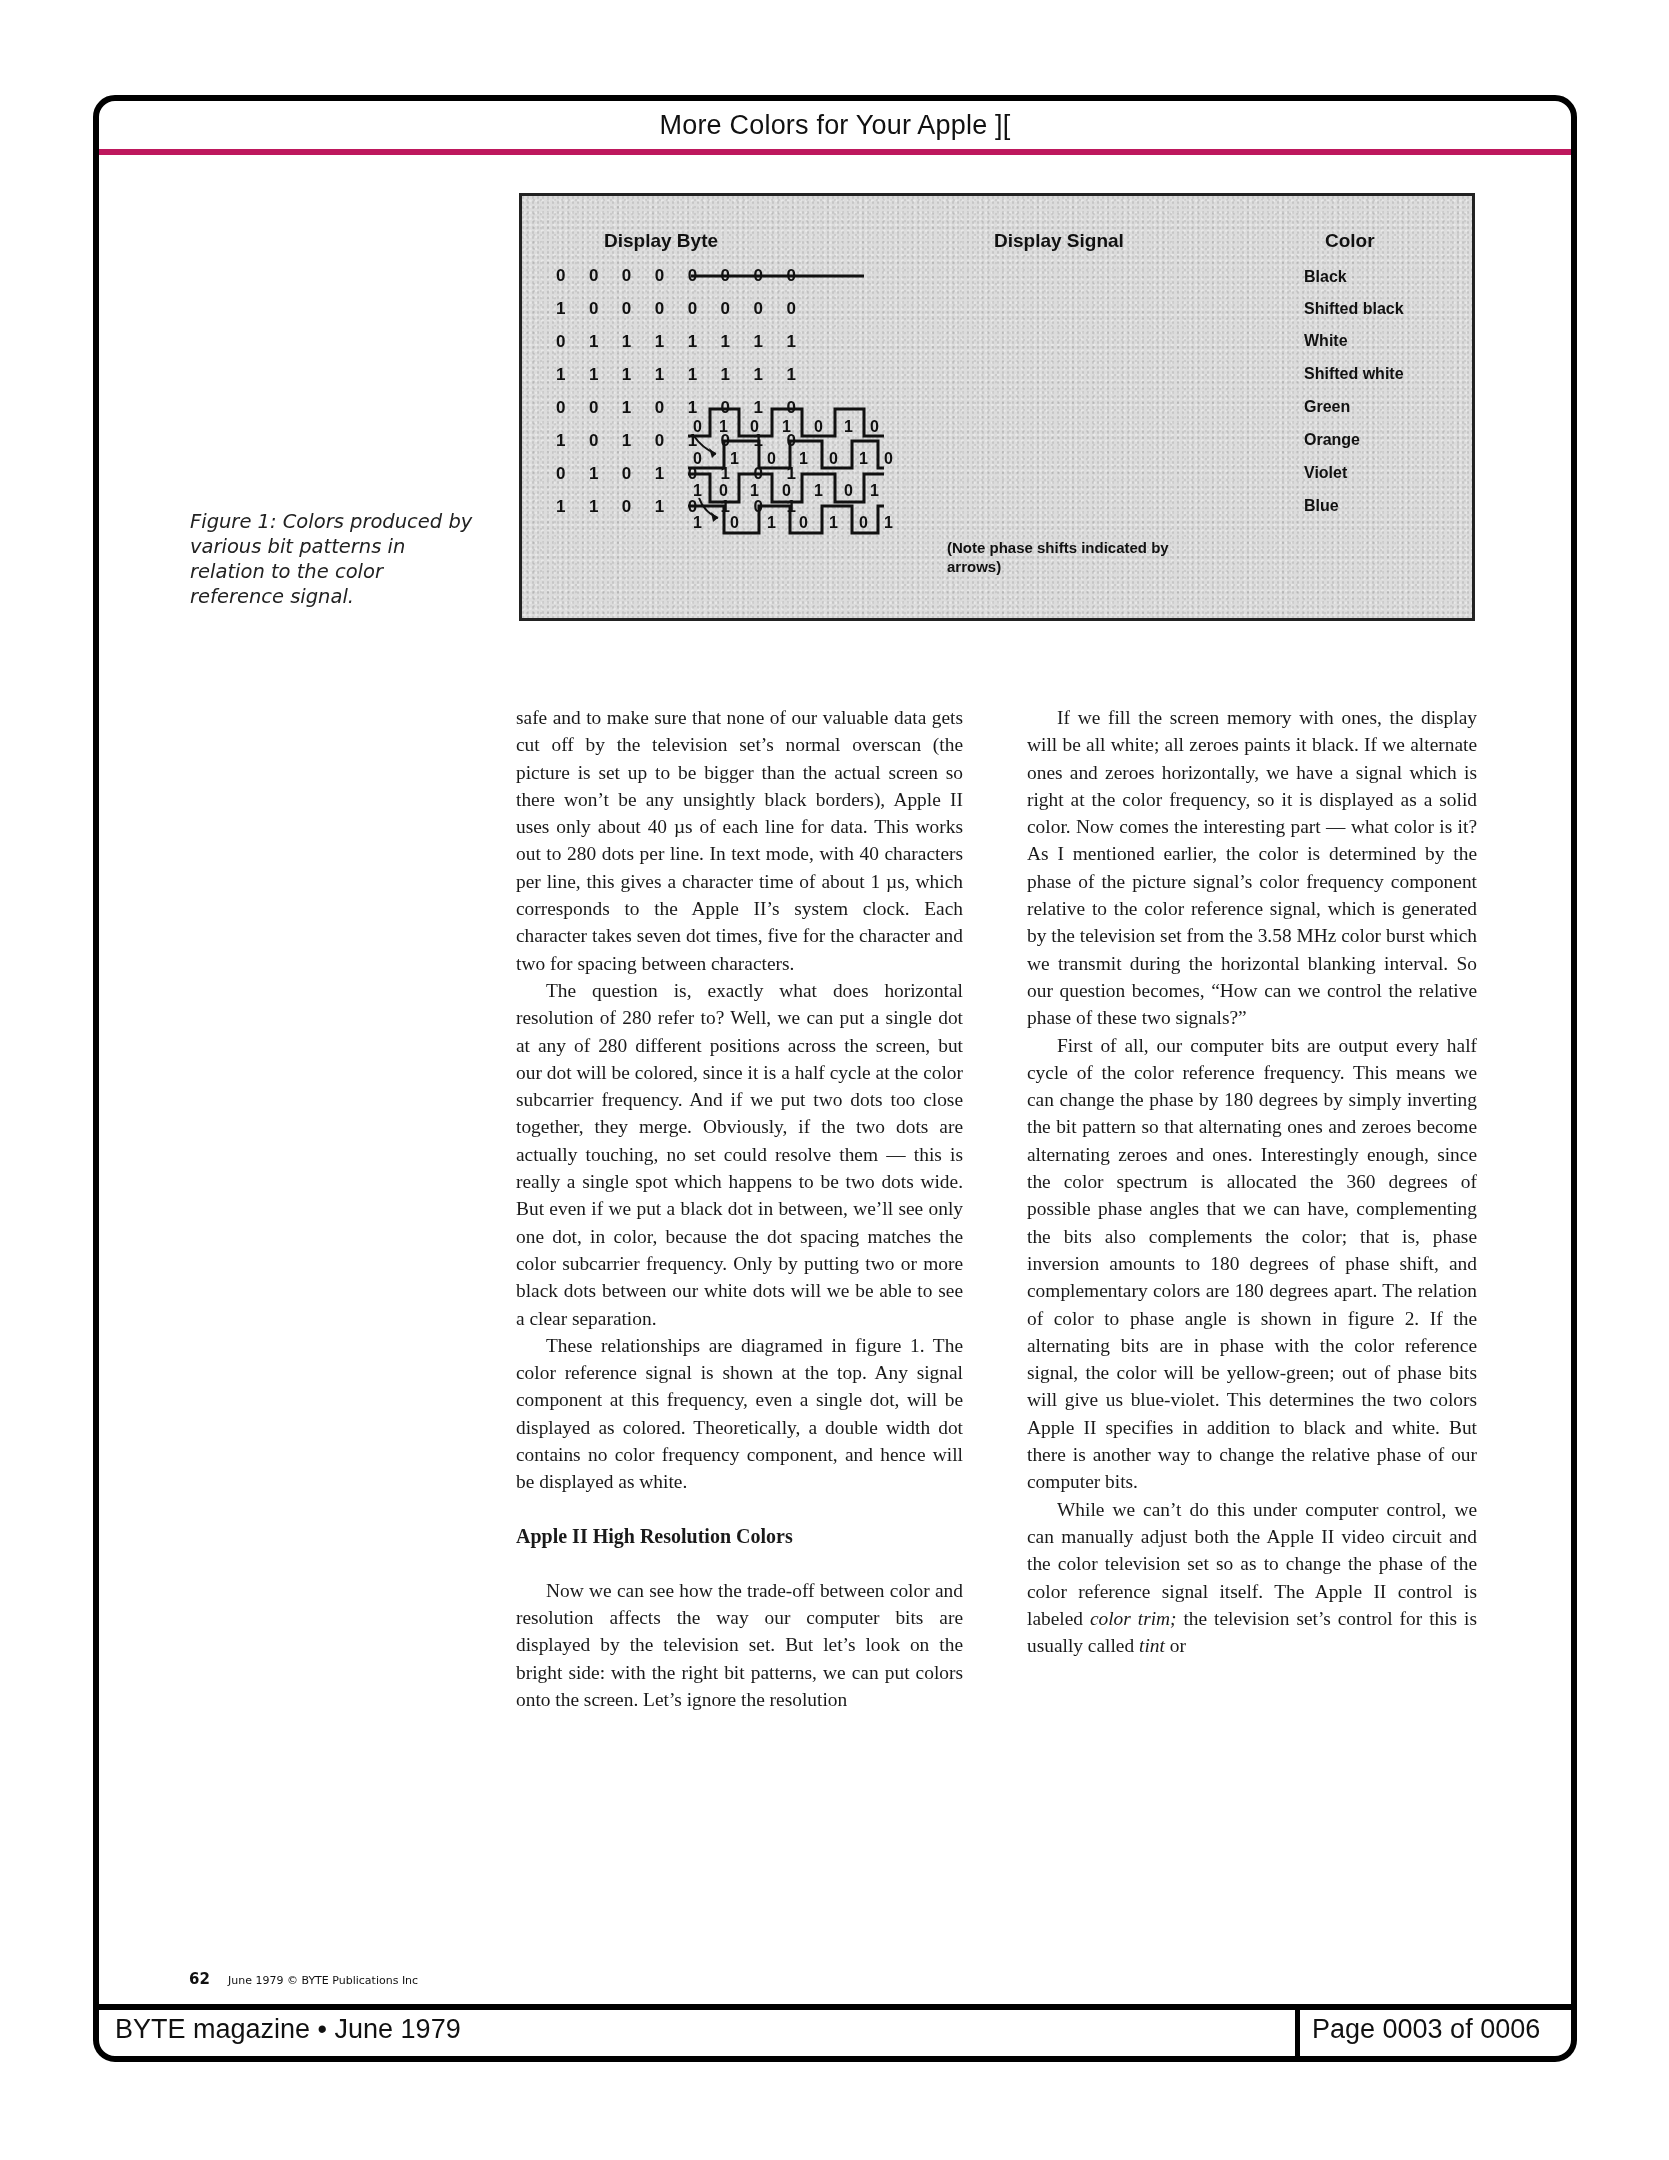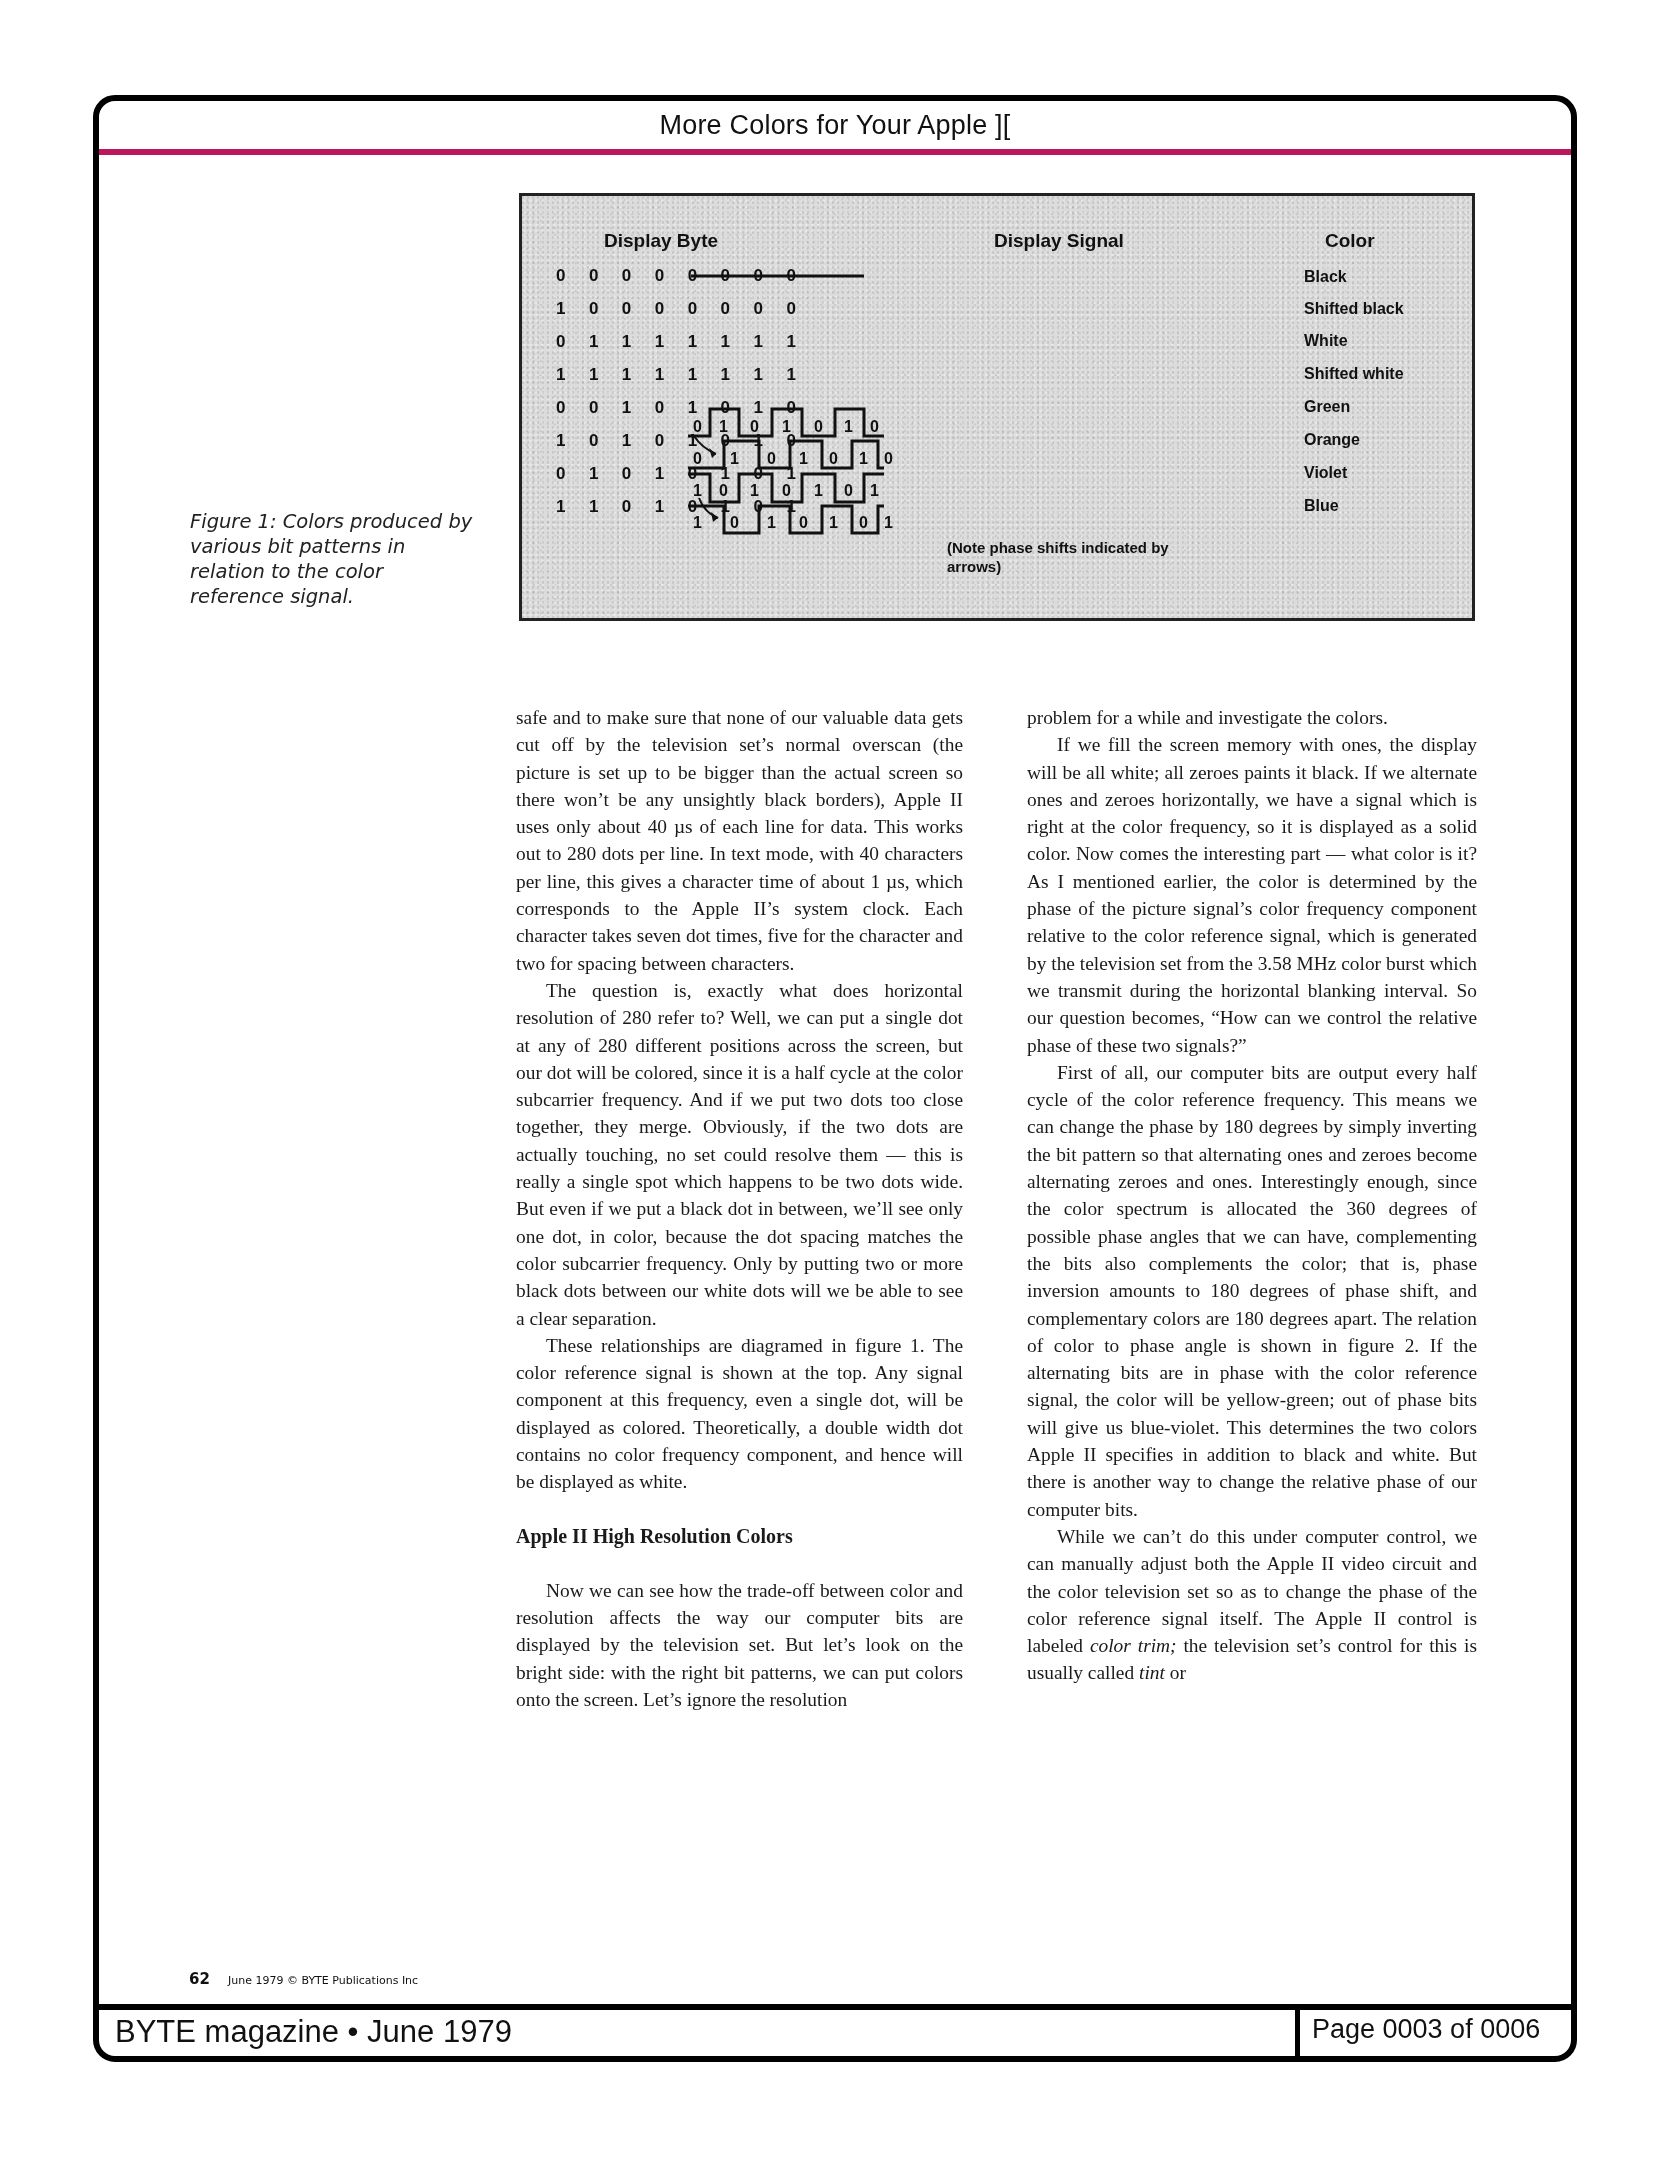--- a/index.html
+++ b/index.html
@@ -1,21 +1,21 @@
 <!DOCTYPE html>
 <html><head>
 <meta charset="utf-8">
 <style>
   html, body { margin:0; padding:0; background:#ffffff; }
   body { width:1669px; height:2160px; position:relative; overflow:hidden; font-family:"DejaVu Sans", sans-serif; color:#111; }
   .frame { position:absolute; left:93px; top:95px; width:1472px; height:1955px; border:6px solid #000; border-radius:22px; box-sizing:content-box; }
   .header-band { position:absolute; left:0; top:0; width:100%; height:48px; border-bottom:6px solid #be185d; display:flex; align-items:center; justify-content:center; }
   .header-title { font-family:"Liberation Sans", sans-serif; font-size:27px; color:#111; letter-spacing:0.2px; }
   .footer-band { position:absolute; left:0; bottom:0; width:100%; height:46px; border-top:6px solid #000; }
-  .footer-left { position:absolute; left:16px; top:4px; font-family:"Liberation Sans", sans-serif; font-size:31px; color:#111; }
+  .footer-left { position:absolute; left:16px; top:4px; font-family:"Liberation Sans", sans-serif; font-size:27px; color:#111; }
   .footer-divider { position:absolute; left:1196px; top:0; width:5px; height:46px; background:#000; }
   .footer-right { position:absolute; left:1213px; top:4px; font-family:"Liberation Sans", sans-serif; font-size:27px; color:#111; }
 
   .figure-box { position:absolute; left:519px; top:193px; width:950px; height:422px; border:3px solid #222; background:#dcdcdc;
     background-image:
       radial-gradient(circle at 20% 30%, rgba(0,0,0,0.10) 1px, transparent 1.5px),
       radial-gradient(circle at 70% 60%, rgba(0,0,0,0.08) 1px, transparent 1.5px),
       radial-gradient(circle at 40% 80%, rgba(255,255,255,0.35) 1px, transparent 1.5px);
     background-size:5px 5px, 7px 7px, 6px 6px; }
   .fig-head { position:absolute; top:34px; font-family:"Liberation Sans", sans-serif; font-weight:bold; font-size:19px; color:#111; }
@@ -204,21 +204,20 @@
 
 <div class="col col-left">
   <p>safe and to make sure that none of our valuable data gets cut off by the television set’s normal overscan (the picture is set up to be bigger than the actual screen so there won’t be any unsightly black borders), Apple II uses only about 40 µs of each line for data. This works out to 280 dots per line. In text mode, with 40 characters per line, this gives a character time of about 1 µs, which corresponds to the Apple II’s system clock. Each character takes seven dot times, five for the character and two for spacing between characters.</p>
   <p class="ind">The question is, exactly what does horizontal resolution of 280 refer to? Well, we can put a single dot at any of 280 different positions across the screen, but our dot will be colored, since it is a half cycle at the color subcarrier frequency. And if we put two dots too close together, they merge. Obviously, if the two dots are actually touching, no set could resolve them — this is really a single spot which happens to be two dots wide. But even if we put a black dot in between, we’ll see only one dot, in color, because the dot spacing matches the color subcarrier frequency. Only by putting two or more black dots between our white dots will we be able to see a clear separation.</p>
   <p class="ind">These relationships are diagramed in figure 1. The color reference signal is shown at the top. Any signal component at this frequency, even a single dot, will be displayed as colored. Theoretically, a double width dot contains no color frequency component, and hence will be displayed as white.</p>
   <h3>Apple II High Resolution Colors</h3>
   <p class="ind">Now we can see how the trade-off between color and resolution affects the way our computer bits are displayed by the television set. But let’s look on the bright side: with the right bit patterns, we can put colors onto the screen. Let’s ignore the resolution</p>
 </div>
 
 <div class="col col-right">
-  <p>problem for a while and investigate the colors.</p>
   <p class="ind">If we fill the screen memory with ones, the display will be all white; all zeroes paints it black. If we alternate ones and zeroes horizontally, we have a signal which is right at the color frequency, so it is displayed as a solid color. Now comes the interesting part — what color is it? As I mentioned earlier, the color is determined by the phase of the picture signal’s color frequency component relative to the color reference signal, which is generated by the television set from the 3.58 MHz color burst which we transmit during the horizontal blanking interval. So our question becomes, “How can we control the relative phase of these two signals?”</p>
   <p class="ind">First of all, our computer bits are output every half cycle of the color reference frequency. This means we can change the phase by 180 degrees by simply inverting the bit pattern so that alternating ones and zeroes become alternating zeroes and ones. Interestingly enough, since the color spectrum is allocated the 360 degrees of possible phase angles that we can have, complementing the bits also complements the color; that is, phase inversion amounts to 180 degrees of phase shift, and complementary colors are 180 degrees apart. The relation of color to phase angle is shown in figure 2. If the alternating bits are in phase with the color reference signal, the color will be yellow-green; out of phase bits will give us blue-violet. This determines the two colors Apple II specifies in addition to black and white. But there is another way to change the relative phase of our computer bits.</p>
   <p class="ind"><span>While we can’t do this under computer control, we can manually adjust both the Apple II video circuit and the color television set so as to change the phase of the color reference signal itself. The Apple II control is labeled </span><em>color trim;</em><span> the television set’s control for this is usually called </span><em>tint</em><span> or</span></p>
 </div>
 
 <div class="folio">
   <span class="num">62</span>
   <span class="credit">June 1979 © BYTE Publications Inc</span>
 </div>
 

